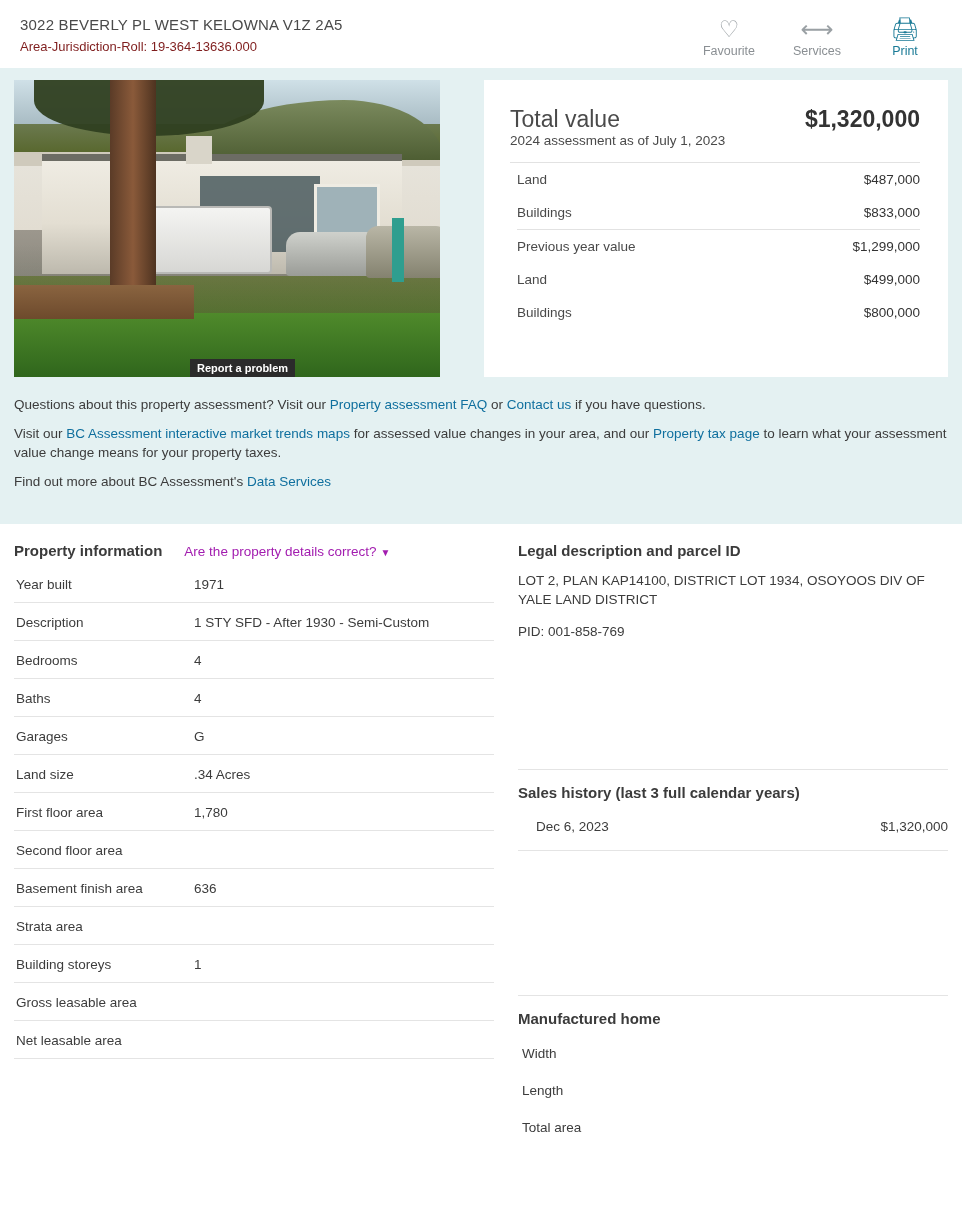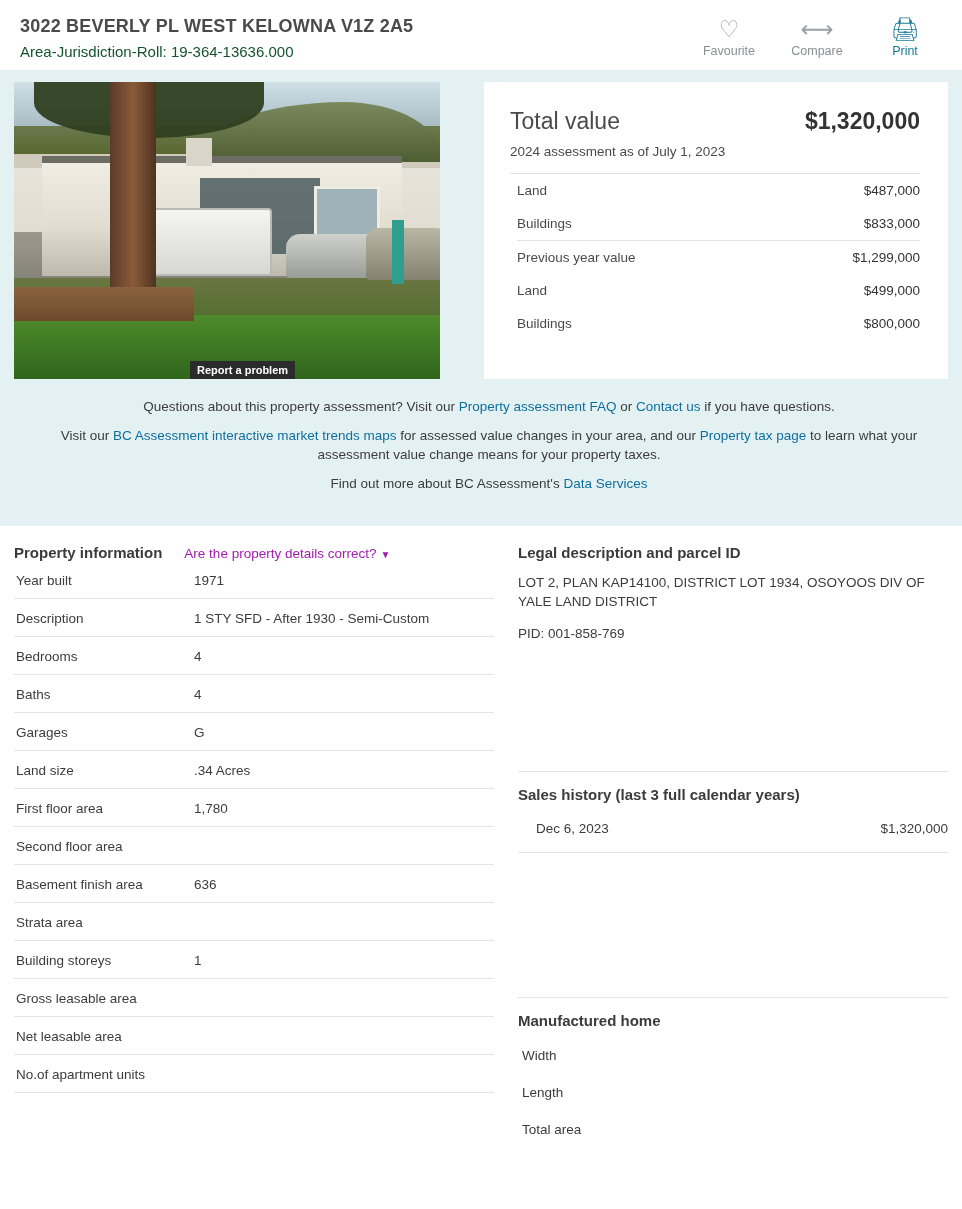--- a/index.html
+++ b/index.html
@@ -15,30 +15,30 @@
   
   .header {
     background: #ffffff;
     padding: 14px 16px 10px 20px;
     display: flex;
     align-items: flex-start;
     justify-content: space-between;
   }
   .header-left { padding-top: 2px; }
   .addr-title {
-    font-size: 18px;
-    font-weight: bold;
+    font-size: 15px;
+    font-weight: normal;
     color: #4a4a4a;
     letter-spacing: .2px;
     margin: 0 0 6px 0;
     white-space: nowrap;
   }
   .addr-sub {
-    font-size: 15px;
-    color: #14532d;
+    font-size: 13px;
+    color: #7f1d1d;
   }
   .header-actions {
     display: flex;
     align-items: flex-start;
     gap: 26px;
     padding-right: 10px;
   }
   .action {
     width: 62px;
     text-align: center;
@@ -183,21 +183,20 @@
     color: #4a4a4a;
   }
   .value-head .amount {
     font-size: 23px;
     font-weight: bold;
     color: #333;
   }
   .value-asof {
     font-size: 13.5px;
     color: #4a4a4a;
-    margin-top: 9px;
     padding-bottom: 14px;
     border-bottom: 1px solid #e2e2e2;
   }
   .vrow {
     display: flex;
     justify-content: space-between;
     font-size: 13.5px;
     color: #4a4a4a;
     padding: 9px 0;
     margin-left: 7px;
@@ -206,37 +205,38 @@
   .vrow .v { color: #333; }
 
   
   .notes {
     background: #e4f1f2;
     padding: 4px 14px 22px 14px;
     font-size: 13.5px;
     color: #3c3c3c;
     line-height: 1.42;
   }
-  .notes p { margin: 0 0 10px 16px; text-align: center; }
+  .notes p { margin: 0 0 10px 0; }
   .notes a { color: #0f6f9e; text-decoration: none; cursor: pointer; }
 
   
   .details {
     background: #ffffff;
     padding: 18px 14px 0 14px;
     display: flex;
     gap: 14px;
   }
   .col-left { width: 480px; flex: 0 0 auto; }
   .col-right { flex: 1 1 auto; padding-left: 10px; }
 
   .pi-head {
     display: flex;
     align-items: baseline;
     gap: 22px;
+    margin-bottom: 6px;
   }
   .pi-title {
     font-size: 15px;
     font-weight: bold;
     color: #3b3b3b;
   }
   .pi-question {
     font-size: 13.5px;
     color: #a21caf;
     cursor: pointer;
@@ -295,21 +295,21 @@
     <div class="addr-title">3022 BEVERLY PL WEST KELOWNA V1Z 2A5</div>
     <div class="addr-sub">Area-Jurisdiction-Roll: 19-364-13636.000</div>
   </div>
   <div class="header-actions">
     <div class="action">
       <span class="glyph">♡</span>
       <span>Favourite</span>
     </div>
     <div class="action">
       <span class="glyph">⟷</span>
-      <span>Compare</span>
+      <span>Services</span>
     </div>
     <div class="action print">
       <span class="glyph">🖨</span>
       <span>Print</span>
     </div>
   </div>
 </div>
 
 <div class="band">
   <div class="band-row">
@@ -429,24 +429,20 @@
       <span class="v">1</span>
     </div>
     <div class="prow">
       <span class="k">Gross leasable area</span>
       <span class="v"></span>
     </div>
     <div class="prow">
       <span class="k">Net leasable area</span>
       <span class="v"></span>
     </div>
-    <div class="prow">
-      <span class="k">No.of apartment units</span>
-      <span class="v"></span>
-    </div>
   </div>
 
   <div class="col-right">
     <div class="sec-title">Legal description and parcel ID</div>
     <p class="legal-text">LOT 2, PLAN KAP14100, DISTRICT LOT 1934, OSOYOOS DIV OF YALE LAND DISTRICT</p>
     <div class="pid">PID: 001-858-769</div>
 
     <div class="spacer-1"></div>
     <div class="hr"></div>
 

